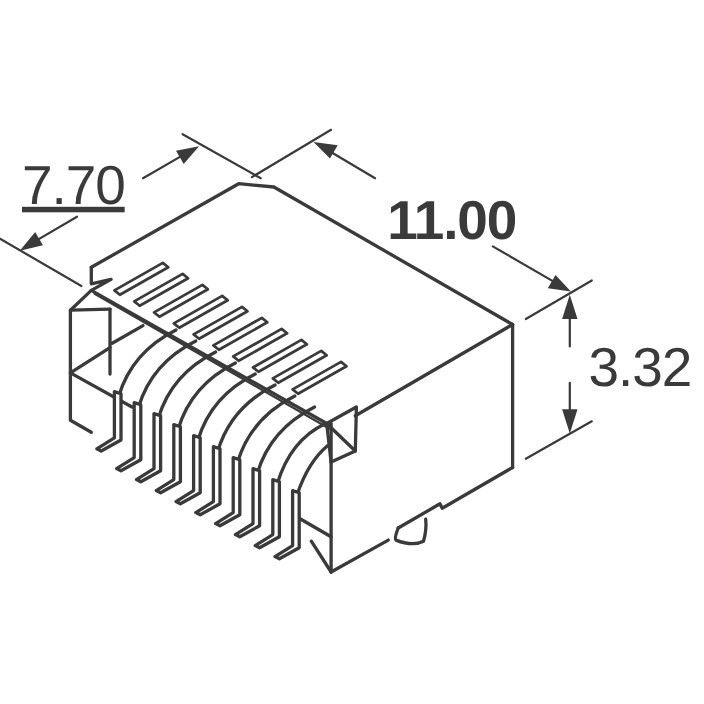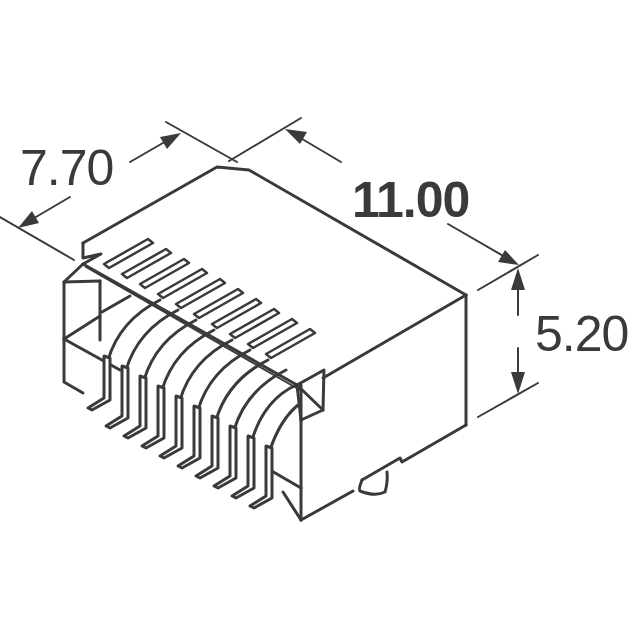--- a/index.html
+++ b/index.html
@@ -112,15 +112,15 @@
     <polygon class="pin" points="158,386 164,388 164,438 146,448 142,446 158,436"></polygon>
     <polygon class="pin" points="176,396 182,398 182,448 164,458 160,456 176,446"></polygon>
     <polygon class="pin" points="194,406 200,408 200,458 182,468 178,466 194,456"></polygon>
     <polygon class="pin" points="212,416 218,418 218,468 200,478 196,476 212,466"></polygon>
     <polygon class="pin" points="230,426 236,428 236,478 218,488 214,486 230,476"></polygon>
     <polygon class="pin" points="248,436 254,438 254,488 236,498 232,496 248,486"></polygon>
     <polygon class="pin" points="266,446 272,448 272,498 254,508 250,506 266,496"></polygon>
   </g>
 </svg>
 
-<div class="dim-label" style="left:20px; top:143px;">7.70</div>
+<div class="dim-label" style="left:20px; top:143px;text-decoration:underline;">7.70</div>
 <div class="dim-label" style="left:352px; top:175px;font-weight:bold;">11.00</div>
-<div class="dim-label" style="left:535px; top:309px;">5.20</div>
+<div class="dim-label" style="left:535px; top:309px;">3.32</div>
 
 </body></html>

